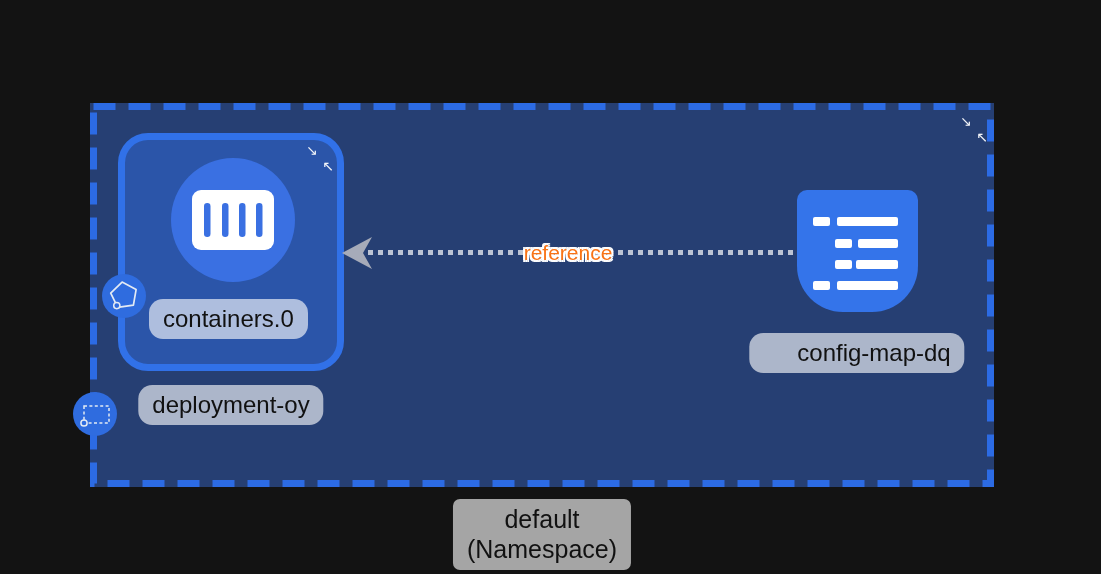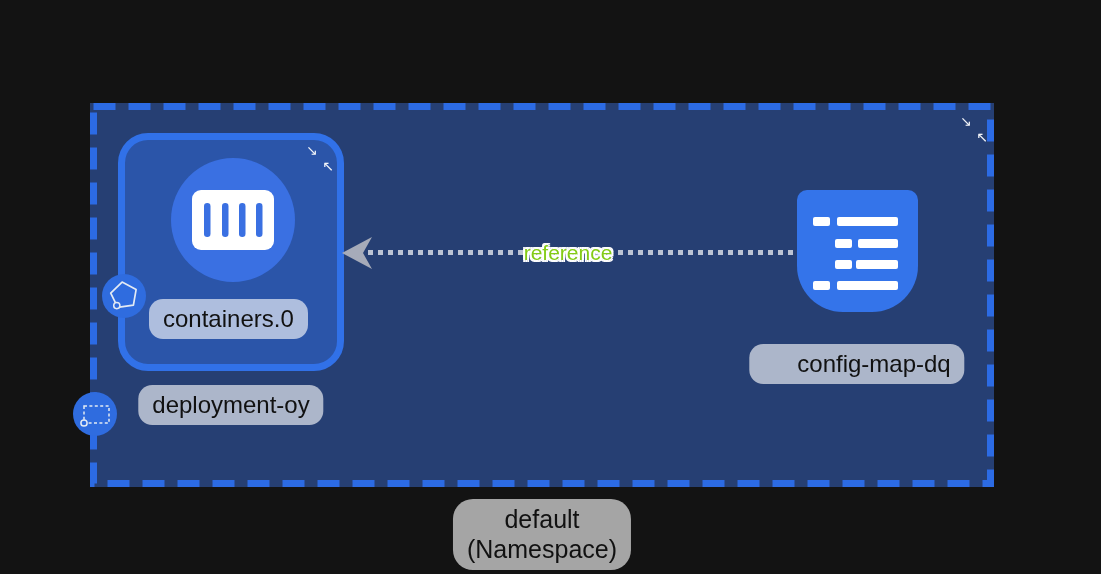--- a/index.html
+++ b/index.html
@@ -66,22 +66,22 @@
     border-radius: 14px;
     text-align: center;
     font-size: 24px;
     line-height: 1.18;
     padding: 6px 14px;
     white-space: nowrap;
     z-index: 5;
   }
   .pill-container { left: 149px; top: 299px; }
   .pill-dep  { left: 231px; top: 385px; transform: translateX(-50%); }
-  .pill-cm   { left: 857px; top: 344px; transform: translateX(-50%); padding-left: 48px; }
-  .pill-ns   { left: 542px; top: 499px; transform: translateX(-50%); font-size: 25px; border-radius: 20px; }
+  .pill-cm   { left: 857px; top: 333px; transform: translateX(-50%); padding-left: 48px; }
+  .pill-ns   { left: 542px; top: 499px; transform: translateX(-50%); font-size: 25px; border-radius: 7px; }
 
   
   .badge {
     position: absolute;
     width: 44px; height: 44px;
     border-radius: 50%;
     background: #2f6cdf;
     display: flex; align-items: center; justify-content: center;
     z-index: 6;
   }
@@ -95,21 +95,21 @@
     width: 429px; height: 5px;
     background: repeating-linear-gradient(to right,
       rgba(214,219,229,0.85) 0 5px, transparent 5px 10px);
   }
   .edge-arrow { position: absolute; left: 342px; top: 237px; }
   .edge-label {
     position: absolute;
     left: 568px; top: 253px;
     transform: translate(-50%, -50%);
     font-size: 21px;
-    color: #84cc16;
+    color: #f97316;
     white-space: nowrap;
     text-shadow:
       -2px -2px 0 #fff, 2px -2px 0 #fff, -2px 2px 0 #fff, 2px 2px 0 #fff,
       -2px 0 0 #fff, 2px 0 0 #fff, 0 -2px 0 #fff, 0 2px 0 #fff;
     z-index: 4;
   }
 
   
   .cm-icon {
     position: absolute;

